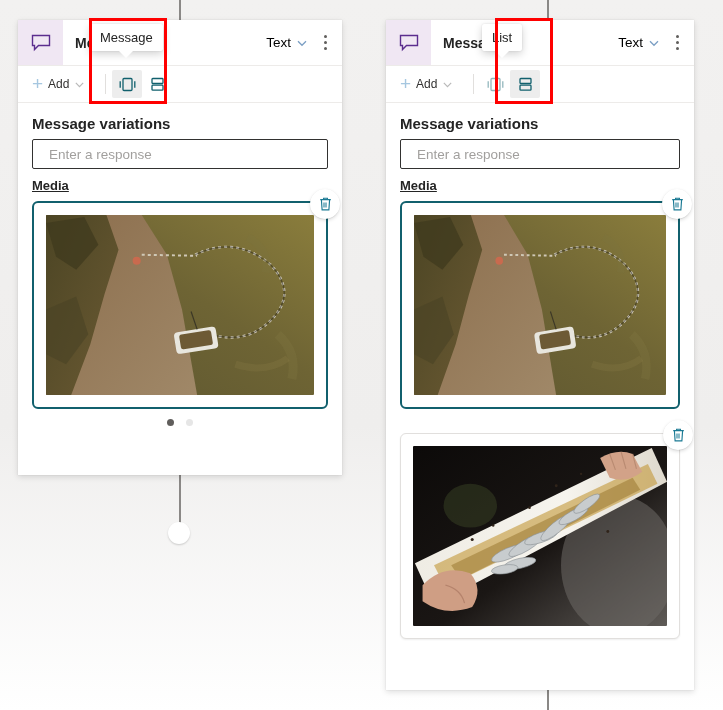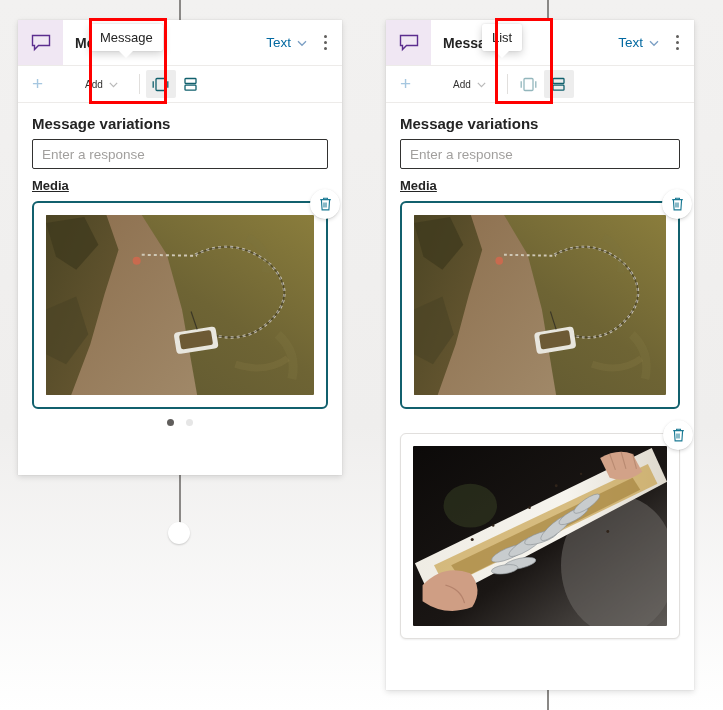--- a/index.html
+++ b/index.html
@@ -66,21 +66,21 @@
     overflow: hidden;
     flex: 1 1 auto;
   }
   .head-right {
     display: flex; align-items: center;
     margin-right: 8px;
     flex: 0 0 auto;
   }
   .type-label {
     font-size: 13.5px;
-    color: #0369a1;
+    color: #000000;
     margin-right: 5px;
   }
   .chev {
     display: inline-block;
     margin-right: 8px;
     line-height: 0;
   }
   .kebab {
     width: 18px; height: 22px;
     display: flex; flex-direction: column;
@@ -101,21 +101,21 @@
     border-bottom: 1px solid #edebe9;
     padding-left: 8px;
   }
   .add-btn {
     display: flex; align-items: center;
     gap: 5px;
     padding: 3px 6px;
     cursor: pointer;
   }
   .add-plus { color: #a6c7e0; font-size: 19px; line-height: 14px; font-weight: 300; }
-  .add-text { font-size: 10px; color: #323130; margin-left: 37px; }
+  .add-text { font-size: 12px; color: #323130; }
   .tb-sep {
     width: 1px; height: 20px;
     background: #e1dfdd;
     margin: 0 6px;
   }
   .tb-btn {
     width: 30px; height: 28px;
     display: flex; align-items: center; justify-content: center;
     border-radius: 2px;
     cursor: pointer;
@@ -135,21 +135,21 @@
     font-weight: bold;
     color: #242424;
     margin-bottom: 7px;
   }
   .resp-input {
     width: 100%;
     box-sizing: border-box;
     height: 30px;
     border: 1px solid #323130;
     border-radius: 2px;
-    padding: 0 9px;
+    padding: 0 16px;
     font-size: 13.5px;
     color: #323130;
     font-family: "Liberation Sans", sans-serif;
     background: #fff;
     outline: none;
   }
   .resp-input::placeholder { color: #a19f9d; }
   .media-label {
     font-size: 13px;
     font-weight: bold;

